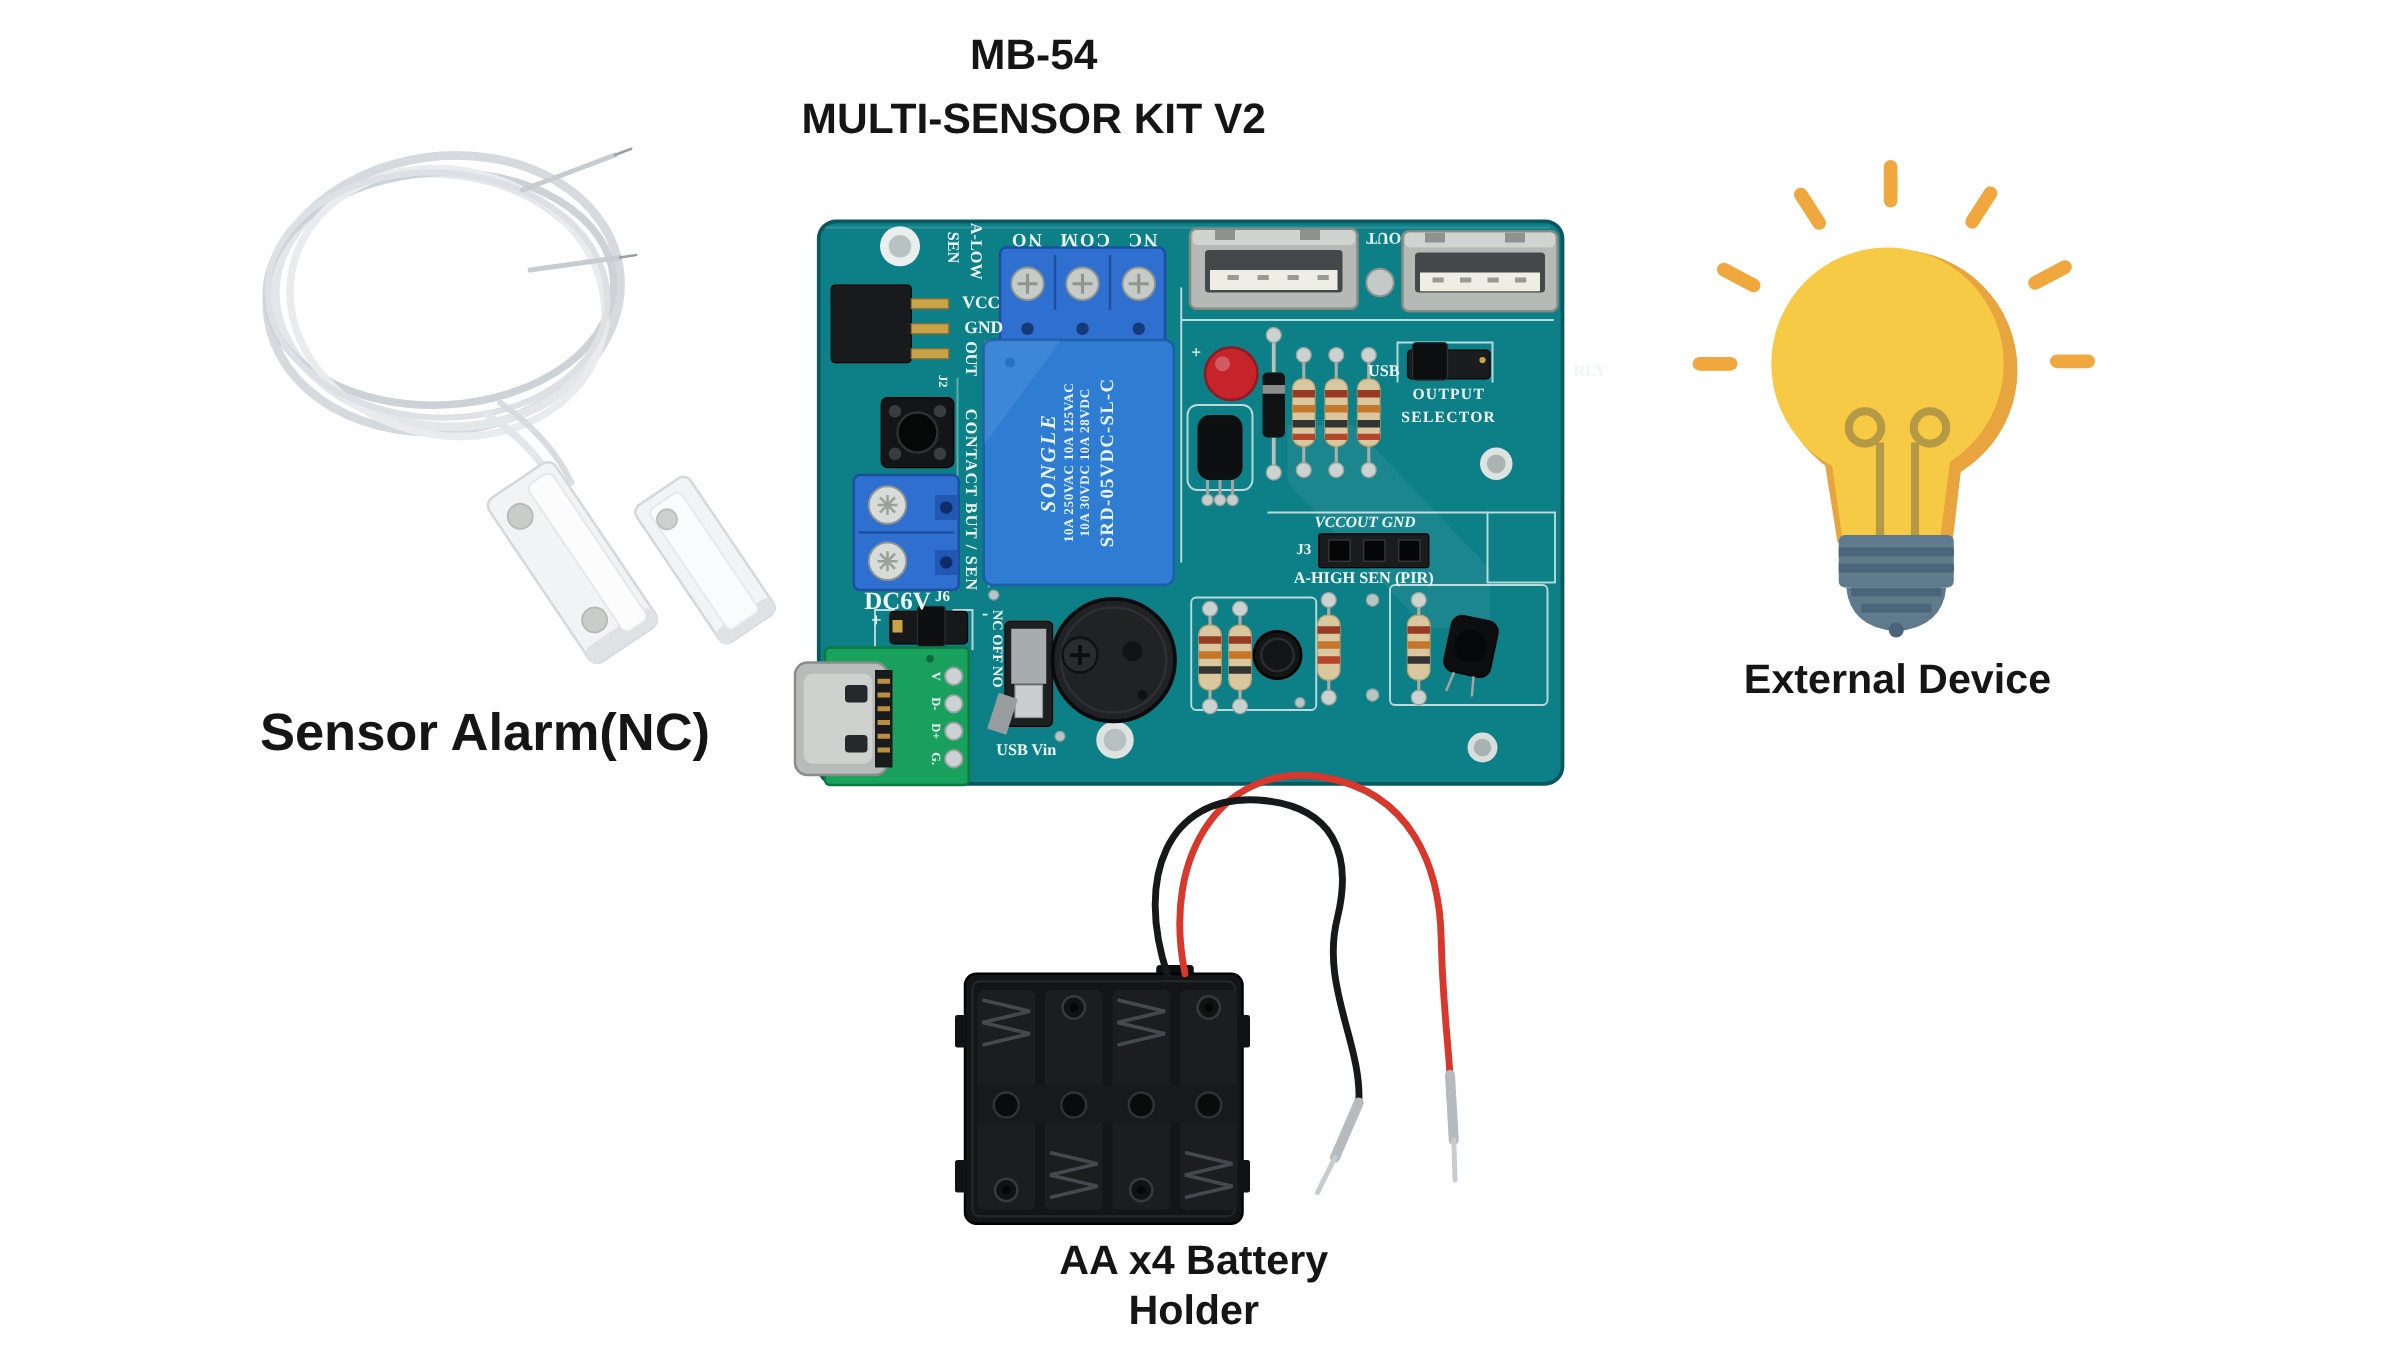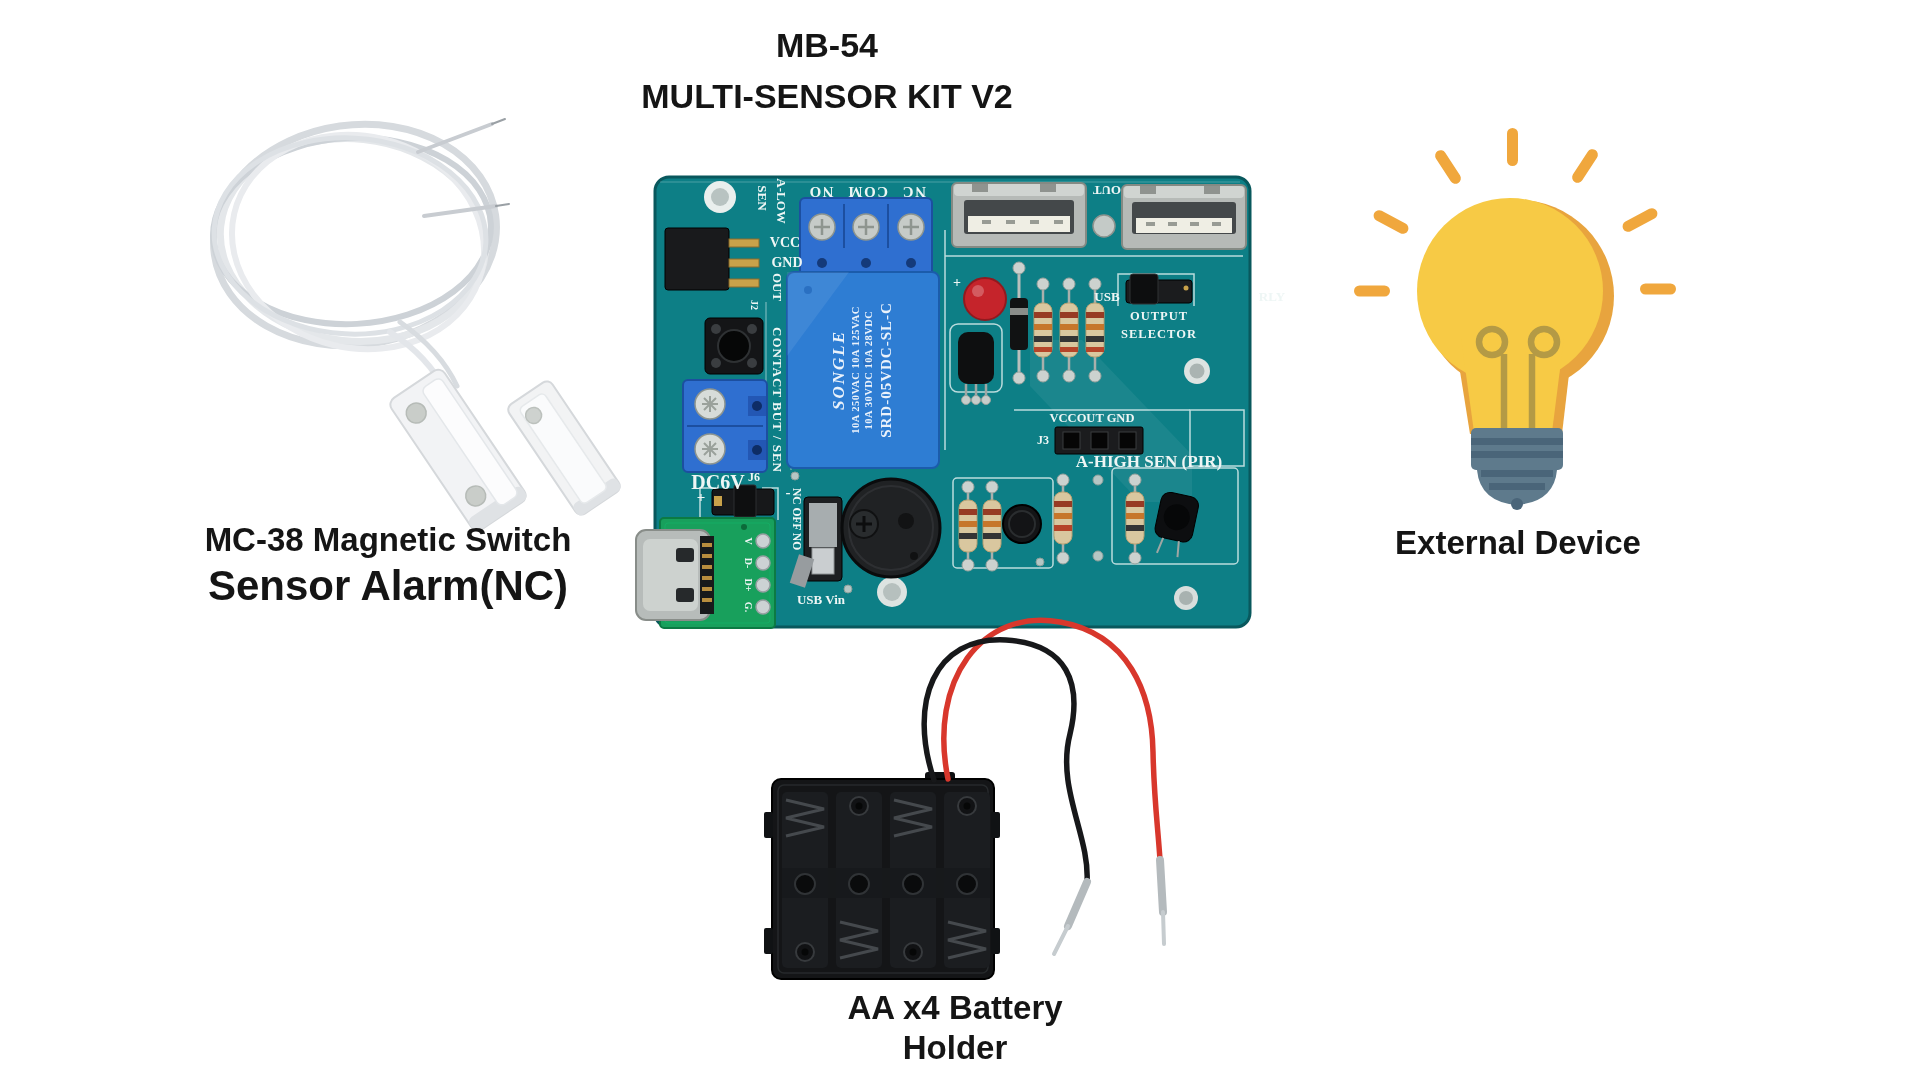--- a/index.html
+++ b/index.html
@@ -422,21 +422,20 @@
       <path d="M1068,926 L1054,954" stroke="#c6cccf" stroke-width="4"></path>
       <path d="M1160,860 L1163,912" stroke="#b4babd" stroke-width="8"></path>
       <path d="M1163,912 L1164,944" stroke="#c6cccf" stroke-width="4"></path>
     </g>
   </g>
 </svg>
 
 <div class="t" style="left:827px;top:45px;font-size:34px;">MB-54</div>
 <div class="t" style="left:827px;top:96px;font-size:34px;">MULTI-SENSOR KIT V2</div>
 
-<div class="t" style="left:388px;top:540px;font-size:33px;">MC-38 Magnetic Switch</div>
 <div class="t" style="left:388px;top:586px;font-size:42px;">Sensor Alarm(NC)</div>
 
 <div class="t" style="left:1518px;top:543px;font-size:33px;">External Device</div>
 
 <div class="t" style="left:955px;top:1008px;font-size:33px;">AA x4 Battery</div>
 <div class="t" style="left:955px;top:1048px;font-size:33px;">Holder</div>
 
 <div class="s" style="left:781px;top:201px;font-size:13px;transform:translate(-50%,-50%) rotate(90deg);">A-LOW</div>
 <div class="s" style="left:762px;top:198px;font-size:13px;transform:translate(-50%,-50%) rotate(90deg);">SEN</div>
 <div class="s" style="left:785px;top:243px;font-size:14px;">VCC</div>
@@ -450,23 +449,23 @@
 <div class="s" style="left:701px;top:497px;font-size:15px;">+</div>
 <div class="s" style="left:788px;top:492px;font-size:15px;">-</div>
 <div class="s" style="left:797px;top:519px;font-size:11.5px;transform:translate(-50%,-50%) rotate(90deg);">NC OFF NO</div>
 <div class="s" style="left:821px;top:600px;font-size:13px;">USB Vin</div>
 <div class="s" style="left:957px;top:283px;font-size:14px;">+</div>
 <div class="s" style="left:1107px;top:297px;font-size:13px;">USB</div>
 <div class="s" style="left:1272px;top:297px;font-size:13px;text-align:center;">RLY</div>
 <div class="s" style="left:1159px;top:316px;font-size:12.5px;letter-spacing:1px;">OUTPUT</div>
 <div class="s" style="left:1159px;top:334px;font-size:12.5px;letter-spacing:1px;">SELECTOR</div>
 <div class="s" style="left:1107px;top:190px;font-size:13px;transform:translate(-50%,-50%) rotate(180deg);">OUT</div>
-<div class="s" style="left:1092px;top:418px;font-size:12.5px;">VCCOUT GND</div>
+<div class="s" style="left:1092px;top:418px;font-size:12.5px;font-style:italic;">VCCOUT GND</div>
 <div class="s" style="left:1043px;top:440px;font-size:12px;">J3</div>
-<div class="s" style="left:1149px;top:462px;font-size:17px;">A-HIGH SEN (PIR)</div>
+<div class="s" style="left:1091px;top:462px;font-size:13px;">A-HIGH SEN (PIR)</div>
 
 <div class="s" style="left:748px;top:541px;font-size:10px;transform:translate(-50%,-50%) rotate(90deg);">V</div>
 <div class="s" style="left:748px;top:563px;font-size:10px;transform:translate(-50%,-50%) rotate(90deg);">D-</div>
 <div class="s" style="left:748px;top:585px;font-size:10px;transform:translate(-50%,-50%) rotate(90deg);">D+</div>
 <div class="s" style="left:748px;top:607px;font-size:10px;transform:translate(-50%,-50%) rotate(90deg);">G.</div>
 
 <div class="relay-text">
   <div class="relay-brand">SONGLE</div>
   <div class="relay-rate">10A 250VAC   10A 125VAC</div>
   <div class="relay-rate">10A 30VDC    10A 28VDC</div>

